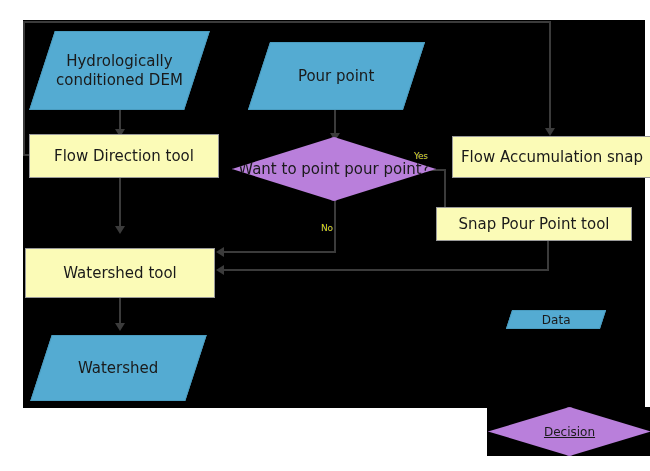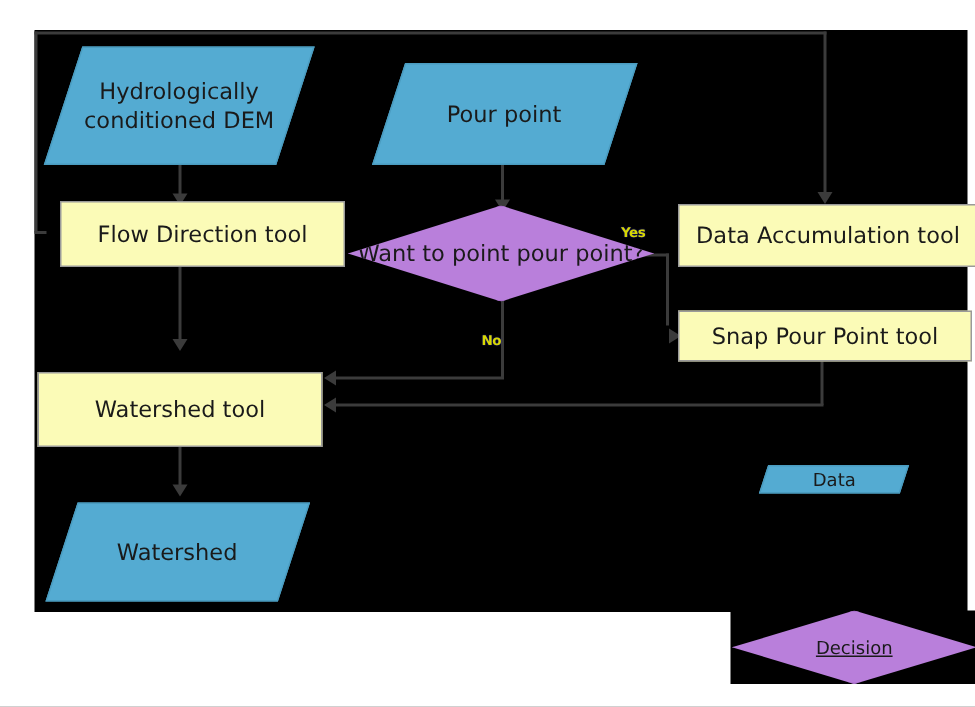--- a/index.html
+++ b/index.html
@@ -77,21 +77,21 @@
   .arrow-left {
     position: absolute;
     width: 0; height: 0;
     border-top: 5px solid transparent;
     border-bottom: 5px solid transparent;
     border-right: 8px solid #3b3b3b;
   }
   .edge-label {
     position: absolute;
     font-size: 9px;
-    font-weight: bold;
+    font-weight: normal;
     color: #d8d800;
     text-shadow: 0 0 1px #2222cc;
     letter-spacing: -0.3px;
   }
   
   .legend-item {
     position: absolute;
     box-sizing: border-box;
     display: flex;
     align-items: center;
@@ -139,33 +139,33 @@
   <div class="arrow-down" style="left:115px; top:323px;"></div>
 
   <div class="node data-shape" style="left:42px; top:31px; width:155px; height:79px; font-size:15px;">
     <span class="label">Hydrologically conditioned DEM</span>
   </div>
 
   <div class="node data-shape" style="left:259px; top:42px; width:155px; height:68px; font-size:15px;">
     <span class="label">Pour point</span>
   </div>
 
-  <div class="node process-shape" style="left:40px; top:134px; width:190px; height:44px; font-size:15px;">
+  <div class="node process-shape" style="left:29px; top:134px; width:190px; height:44px; font-size:15px;">
     <span>Flow Direction tool</span>
   </div>
 
   <div class="node process-shape" style="left:452px; top:136px; width:200px; height:42px; font-size:15px;">
-    <span>Data Accumulation tool</span>
+    <span>Flow Accumulation snap</span>
   </div>
 
   <div class="node decision-shape" style="left:232px; top:137px; width:204px; height:64px; font-size:15px;">
     <span>Want to point pour point?</span>
   </div>
 
-  <div class="node process-shape" style="left:452px; top:207px; width:196px; height:34px; font-size:15px;">
+  <div class="node process-shape" style="left:436px; top:207px; width:196px; height:34px; font-size:15px;">
     <span>Snap Pour Point tool</span>
   </div>
 
   <div class="node process-shape" style="left:25px; top:248px; width:190px; height:50px; font-size:15px;">
     <span>Watershed tool</span>
   </div>
 
   <div class="node data-shape" style="left:41px; top:335px; width:155px; height:66px; font-size:15px;">
     <span class="label">Watershed</span>
   </div>

